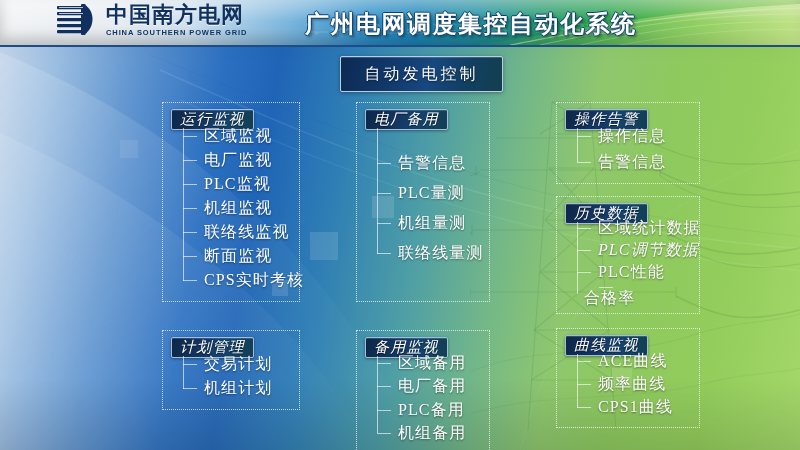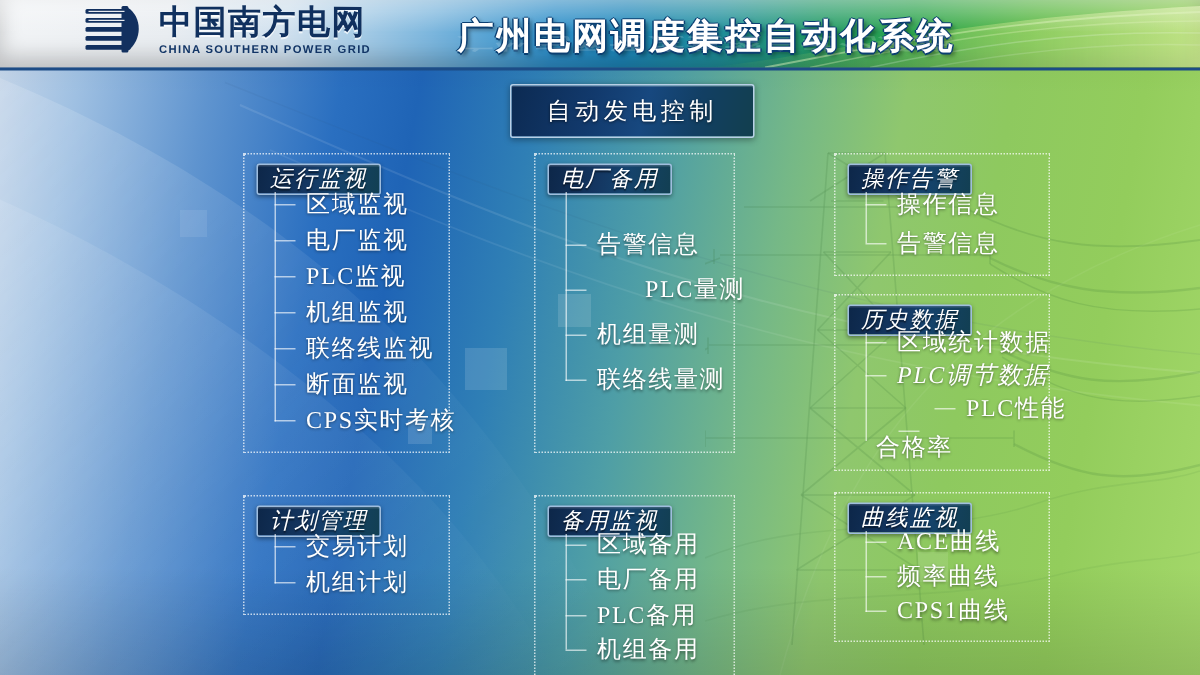--- a/index.html
+++ b/index.html
@@ -396,21 +396,21 @@
       <div class="group" style="left: 356px; top: 102px; width: 134px; height: 200px;">
         <div class="group-header">
           <span class="group-header-text">电厂备用</span>
         </div>
         <div class="tree">
           <div class="tree-spine" style="top: 0px; height: 125.5px;"></div>
           <div class="leaf" style="top: 28.5px;">
             <span class="leaf-dash"></span>
             <span class="leaf-label">告警信息</span>
           </div>
-          <div class="leaf" style="top: 58.5px; gap: 32px;">
+          <div class="leaf" style="top: 58.5px;">
             <span class="leaf-dash"></span>
             <span class="leaf-label">PLC量测</span>
           </div>
           <div class="leaf" style="top: 88.5px;">
             <span class="leaf-dash"></span>
             <span class="leaf-label">机组量测</span>
           </div>
           <div class="leaf" style="top: 118.5px;">
             <span class="leaf-dash"></span>
             <span class="leaf-label">联络线量测</span>
@@ -464,21 +464,21 @@
         <div class="tree">
           <div class="tree-spine" style="top: 0px; height: 72.125px;"></div>
           <div class="leaf" style="top: -0.125px;">
             <span class="leaf-dash"></span>
             <span class="leaf-label">区域统计数据</span>
           </div>
           <div class="leaf" style="top: 21.625px; font-style: italic;">
             <span class="leaf-dash"></span>
             <span class="leaf-label">PLC调节数据</span>
           </div>
-          <div class="leaf" style="top: 43.375px; padding-left: 46px;">
+          <div class="leaf" style="top: 43.375px;">
             <span class="leaf-dash"></span>
             <span class="leaf-label">PLC性能</span>
           </div>
           <div class="leaf" style="top: 65.125px; flex-direction: column;">
             <span class="leaf-dash"></span>
             <span class="leaf-label">合格率</span>
           </div>
         </div>
       </div>
       <div class="group" style="left: 556px; top: 328px; width: 144px; height: 100px;">

